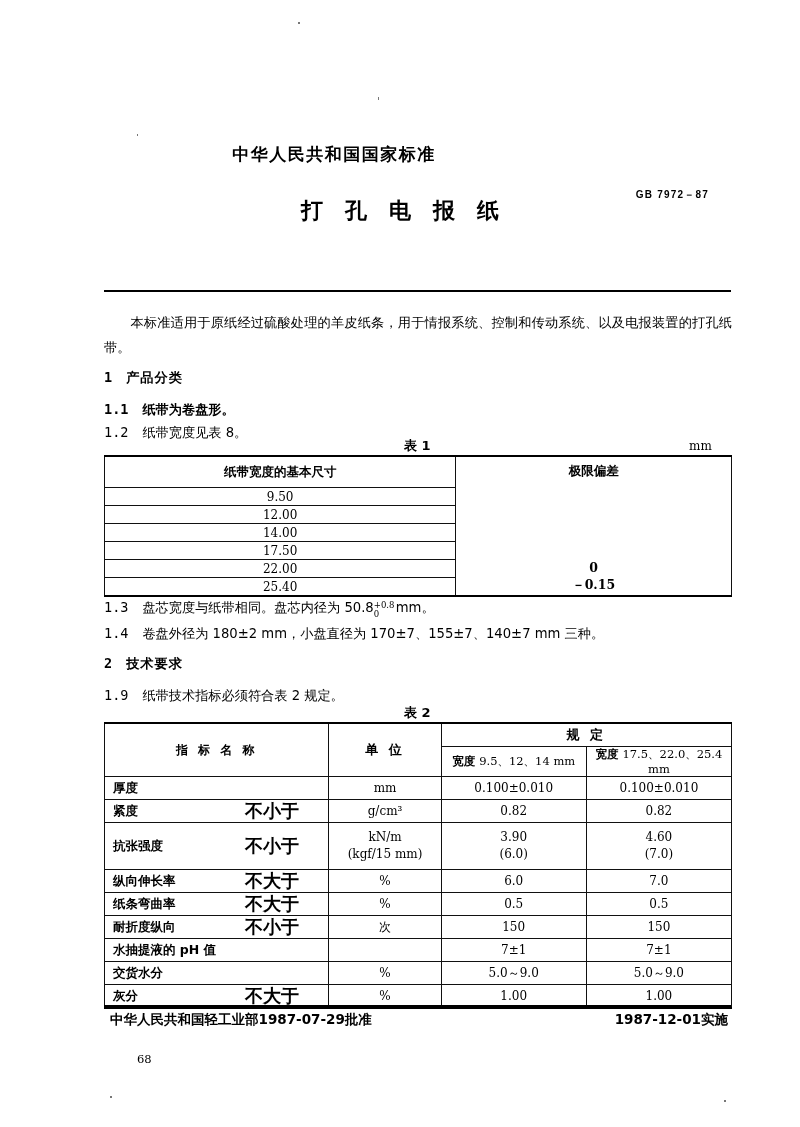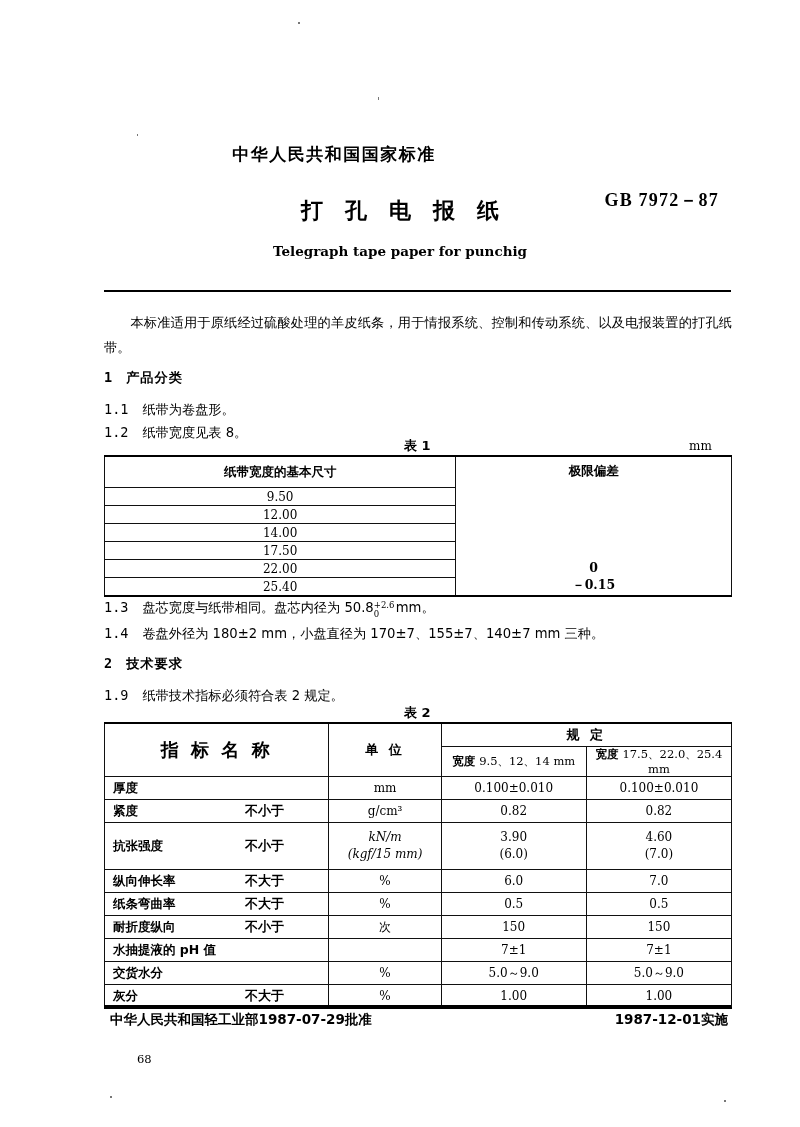--- a/index.html
+++ b/index.html
@@ -28,26 +28,26 @@
     left: 0; top: 143px;
     width: 668px;
     text-align: center;
     font-size: 17px;
     font-weight: bold;
     letter-spacing: 1.5px;
     font-family: "DejaVu Sans", "Liberation Sans", sans-serif;
   }
   .std-code {
     position: absolute;
-    right: 81px;
+    right: 91px;
     top: 188px;
-    font-size: 18px;
+    font-size: 10px;
     font-weight: bold;
     letter-spacing: 1.2px;
-    font-family: Liberation Serif, serif;
+    font-family: Liberation Sans, sans-serif;
   }
   .doc-title {
     position: absolute;
     left: 0; top: 196px;
     width: 800px;
     text-align: center;
     font-size: 22px;
     font-weight: bold;
     letter-spacing: 22px;
     text-indent: 22px;
@@ -193,21 +193,21 @@
     top: 50%;
     transform: translateY(-50%);
     font-size: 12.5px;
     font-weight: bold;
   }
   #table2 .qual {
     position: absolute;
     left: 140px;
     top: 50%;
     transform: translateY(-50%);
-    font-size: 13px;
+    font-size: 18px;
     font-weight: bold;
   }
   #table2 td.unit-col { width: 112px; }
   #table2 td.spec-col { width: 145px; }
   #table2 .hdr-main td {
     font-weight: bold;
     font-size: 13px;
     letter-spacing: 3px;
   }
   #table2 .hdr-sub td {
@@ -266,30 +266,29 @@
 
   <div class="speck" style="left:298px;top:22px;"></div>
   <div class="speck" style="left:378px;top:97px;width:1px;height:3px;"></div>
   <div class="speck" style="left:137px;top:134px;width:1px;height:2px;"></div>
   <div class="speck" style="left:110px;top:1096px;width:2px;height:2px;"></div>
   <div class="speck" style="left:724px;top:1100px;width:2px;height:2px;"></div>
 
   <div class="nat-std">中华人民共和国国家标准</div>
   <div class="std-code">GB 7972－87</div>
   <div class="doc-title">打孔电报纸</div>
-  <div class="doc-title-en">Telegraph tape paper for punchig</div>
   <div class="rule-top"></div>
 
   <div class="scope">本标准适用于原纸经过硫酸处理的羊皮纸条，用于情报系统、控制和传动系统、以及电报装置的打孔纸带。</div>
 
   <div class="clause h" style="left:104px;top:366px;">
     <span class="num">1</span><span class="txt">产品分类</span>
   </div>
 
-  <div class="clause" style="left:104px;top:398px;">
+  <div class="clause" style="left:104px;top:398px;font-weight:bold;">
     <span class="num">1.1</span><span class="txt">纸带为卷盘形。</span>
   </div>
 
   <div class="clause" style="left:104px;top:421px;">
     <span class="num">1.2</span><span class="txt">纸带宽度见表 8。</span>
   </div>
 
   <div class="tbl-cap" style="left:404px;top:437px;">表 1</div>
   <div class="tbl-unit" style="left:689px;top:439px;">mm</div>
 
@@ -319,42 +318,42 @@
       <tr class="body">
           <td class="left-col num-cell">22.00</td>
         </tr>
       <tr class="body">
           <td class="left-col num-cell">25.40</td>
         </tr>
     </tbody>
   </table>
 
   <div class="clause" style="left:104px;top:596px;">
-    <span class="num">1.3</span><span class="txt"><span>盘芯宽度与纸带相同。盘芯内径为 50.8</span><span class="supsub"><span class="up">+2.6</span><span class="dn">0</span></span><span>mm。</span></span>
+    <span class="num">1.3</span><span class="txt"><span>盘芯宽度与纸带相同。盘芯内径为 50.8</span><span class="supsub"><span class="up">+0.8</span><span class="dn">0</span></span><span>mm。</span></span>
   </div>
 
   <div class="clause" style="left:104px;top:622px;">
     <span class="num">1.4</span><span class="txt">卷盘外径为 180±2 mm，小盘直径为 170±7、155±7、140±7 mm 三种。</span>
   </div>
 
   <div class="clause h" style="left:104px;top:652px;">
     <span class="num">2</span><span class="txt">技术要求</span>
   </div>
 
   <div class="clause" style="left:104px;top:684px;">
     <span class="num">1.9</span><span class="txt">纸带技术指标必须符合表 2 规定。</span>
   </div>
 
   <div class="tbl-cap" style="left:404px;top:704px;">表 2</div>
 
   <table class="gbt" id="table2">
     <tbody>
       <tr class="hdr-main">
         <td class="name-col" rowspan="2" style="text-align:center;">
-          <span style="position:static;font-weight:bold;font-size:18px;letter-spacing:3px;">指 标 名 称</span>
+          <span style="position:static;font-weight:bold;font-size:12px;letter-spacing:3px;">指 标 名 称</span>
         </td>
         <td class="unit-col" rowspan="2">单 位</td>
         <td class="spec-col" colspan="2">规  定</td>
       </tr>
       <tr class="hdr-sub">
         <td class="spec-col"><span>宽度</span> <span class="unitpart">9.5、12、14 mm</span></td>
         <td class="spec-col"><span>宽度</span> <span class="unitpart">17.5、22.0、25.4 mm</span></td>
       </tr>
 
       <tr>
@@ -373,21 +372,21 @@
           </td>
         <td class="unit-col num-cell">g/cm³</td>
         <td class="spec-col num-cell">0.82</td>
         <td class="spec-col num-cell">0.82</td>
       </tr>
       <tr style="height:46px;">
         <td class="name-col" style="height:46px;">
             <span class="nm">抗张强度</span>
             <span class="qual">不小于</span>
           </td>
-        <td class="unit-col num-cell two-line" style="height:46px;font-style:italic;">
+        <td class="unit-col num-cell two-line" style="height:46px;">
             <div>kN/m</div>
             <div>(kgf/15 mm)</div>
           </td>
         <td class="spec-col num-cell two-line" style="height:46px;">
             <div>3.90</div>
             <div>(6.0)</div>
           </td>
         <td class="spec-col num-cell two-line" style="height:46px;">
             <div>4.60</div>
             <div>(7.0)</div>

